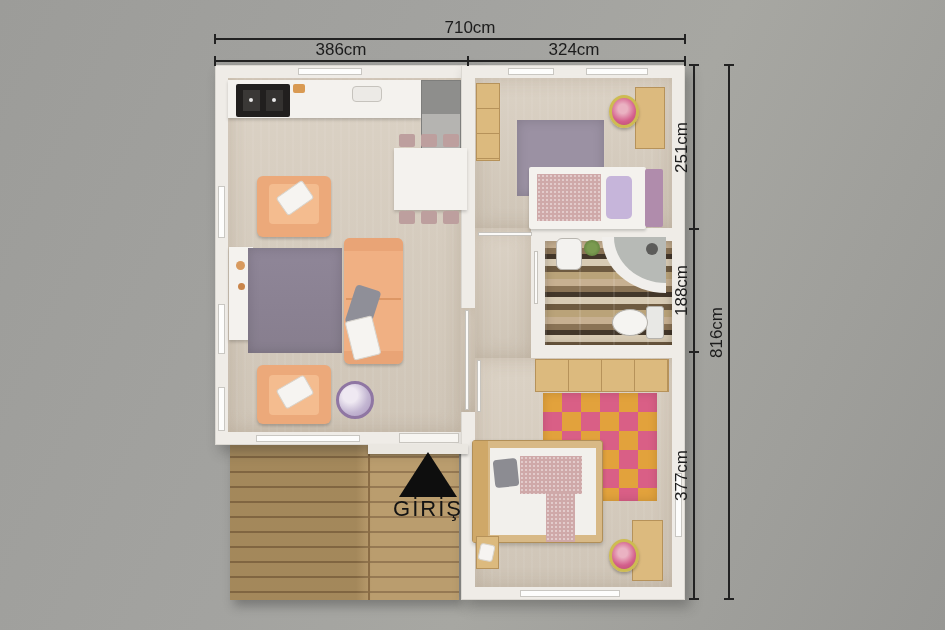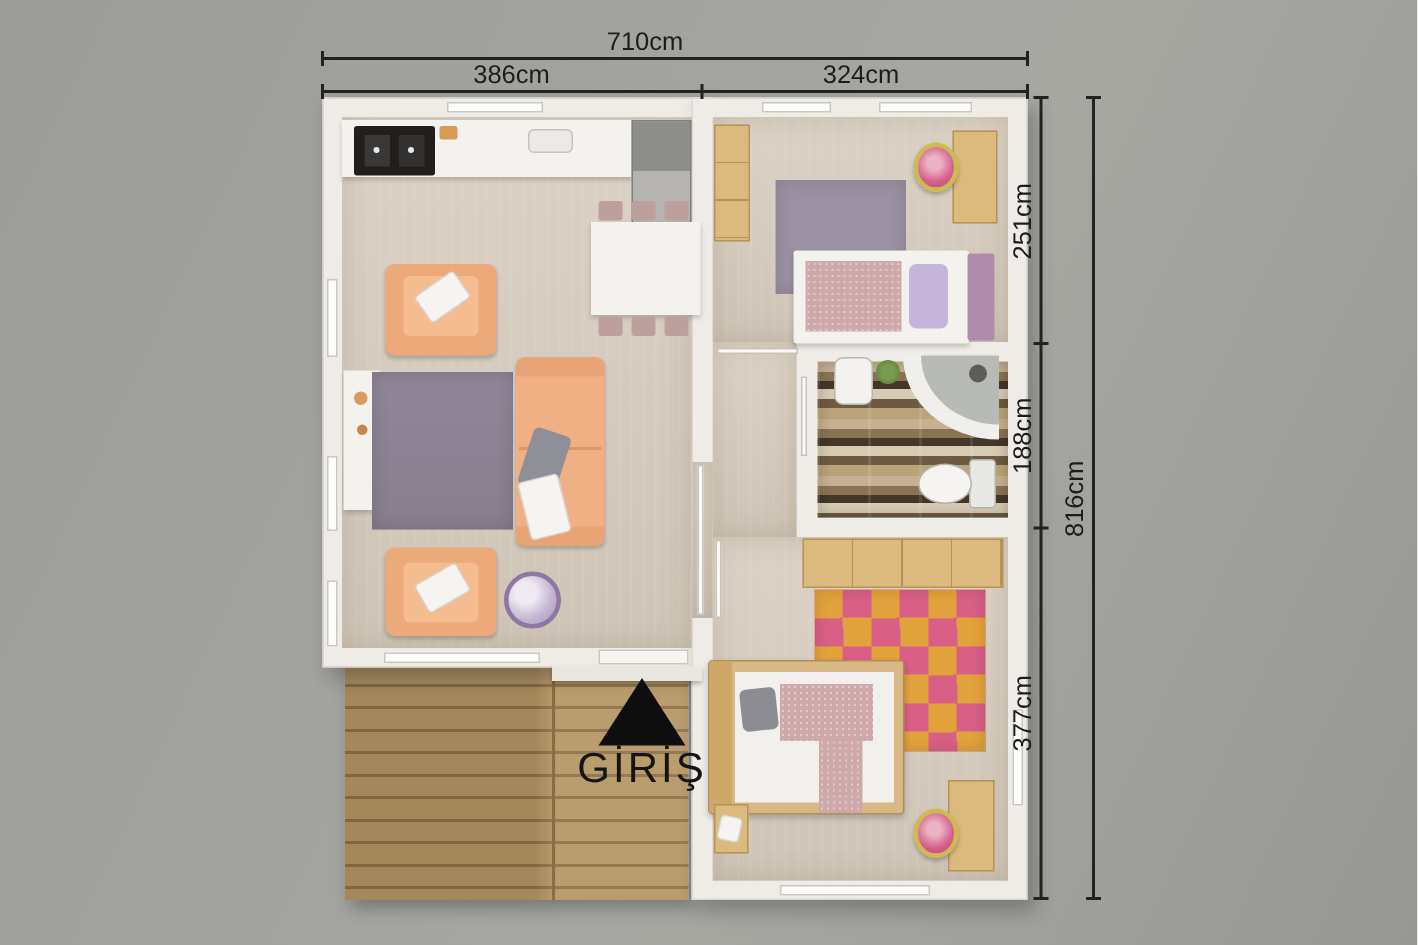--- a/index.html
+++ b/index.html
@@ -48,21 +48,21 @@
     background:radial-gradient(circle at 45% 40%,#eab2c2 0 22%,#d4608c 60%,#b8486e);box-shadow:0 2px 3px rgba(0,0,0,.25);}
   .speckle{background-color:#cfa9a9;background-image:radial-gradient(rgba(255,255,255,.4) 1px,rgba(0,0,0,0) 1px);background-size:4px 4px;}
   
   .hline{background:#222;height:2px;}
   .vline{background:#222;width:2px;}
   .tickV{width:2px;height:10px;background:#222;}
   .tickH{width:10px;height:2px;background:#222;}
   .dim{color:#1c1c1c;font-size:17px;text-align:center;}
   .dimv{color:#1c1c1c;font-size:17px;writing-mode:vertical-rl;transform:rotate(180deg);
         width:20px;height:90px;line-height:20px;text-align:center;}
-  .entr-label{color:#141414;font-size:28px;letter-spacing:2px;text-align:center;font-weight:500;}
+  .entr-label{color:#141414;font-size:22px;letter-spacing:2px;text-align:center;font-weight:500;}
   .tri{width:0;height:0;border-left:29px solid transparent;border-right:29px solid transparent;border-bottom:45px solid #0e0e0e;}
 </style>
 </head>
 <body>
 
 <div id="scene">
 
   <div class="deck">
     <div class="deck-seam"></div>
   </div>
@@ -171,21 +171,21 @@
   <div class="pillow" style="left:479px;top:544px;width:15px;height:17px;transform:rotate(12deg)"></div>
   <div class="wood" style="left:632px;top:520px;width:31px;height:61px"></div>
   <div class="chair-round" style="left:609px;top:539px;width:30px;height:33px"></div>
 
   <div class="tri" style="left:399px;top:452px"></div>
   <div class="entr-label" style="left:368px;top:496px;width:120px">GİRİŞ</div>
 
   <div class="hline" style="left:215px;top:38px;width:470px"></div>
   <div class="tickV" style="left:214px;top:34px"></div>
   <div class="tickV" style="left:684px;top:34px"></div>
-  <div class="dim" style="left:380px;top:18px;width:100px">710cm</div>
+  <div class="dim" style="left:420px;top:18px;width:100px">710cm</div>
 
   <div class="hline" style="left:215px;top:60px;width:470px"></div>
   <div class="tickV" style="left:214px;top:56px"></div>
   <div class="tickV" style="left:467px;top:56px"></div>
   <div class="tickV" style="left:684px;top:56px"></div>
   <div class="dim" style="left:291px;top:40px;width:100px">386cm</div>
   <div class="dim" style="left:524px;top:40px;width:100px">324cm</div>
 
   <div class="vline" style="left:693px;top:65px;height:534px"></div>
   <div class="tickH" style="left:689px;top:64px"></div>

